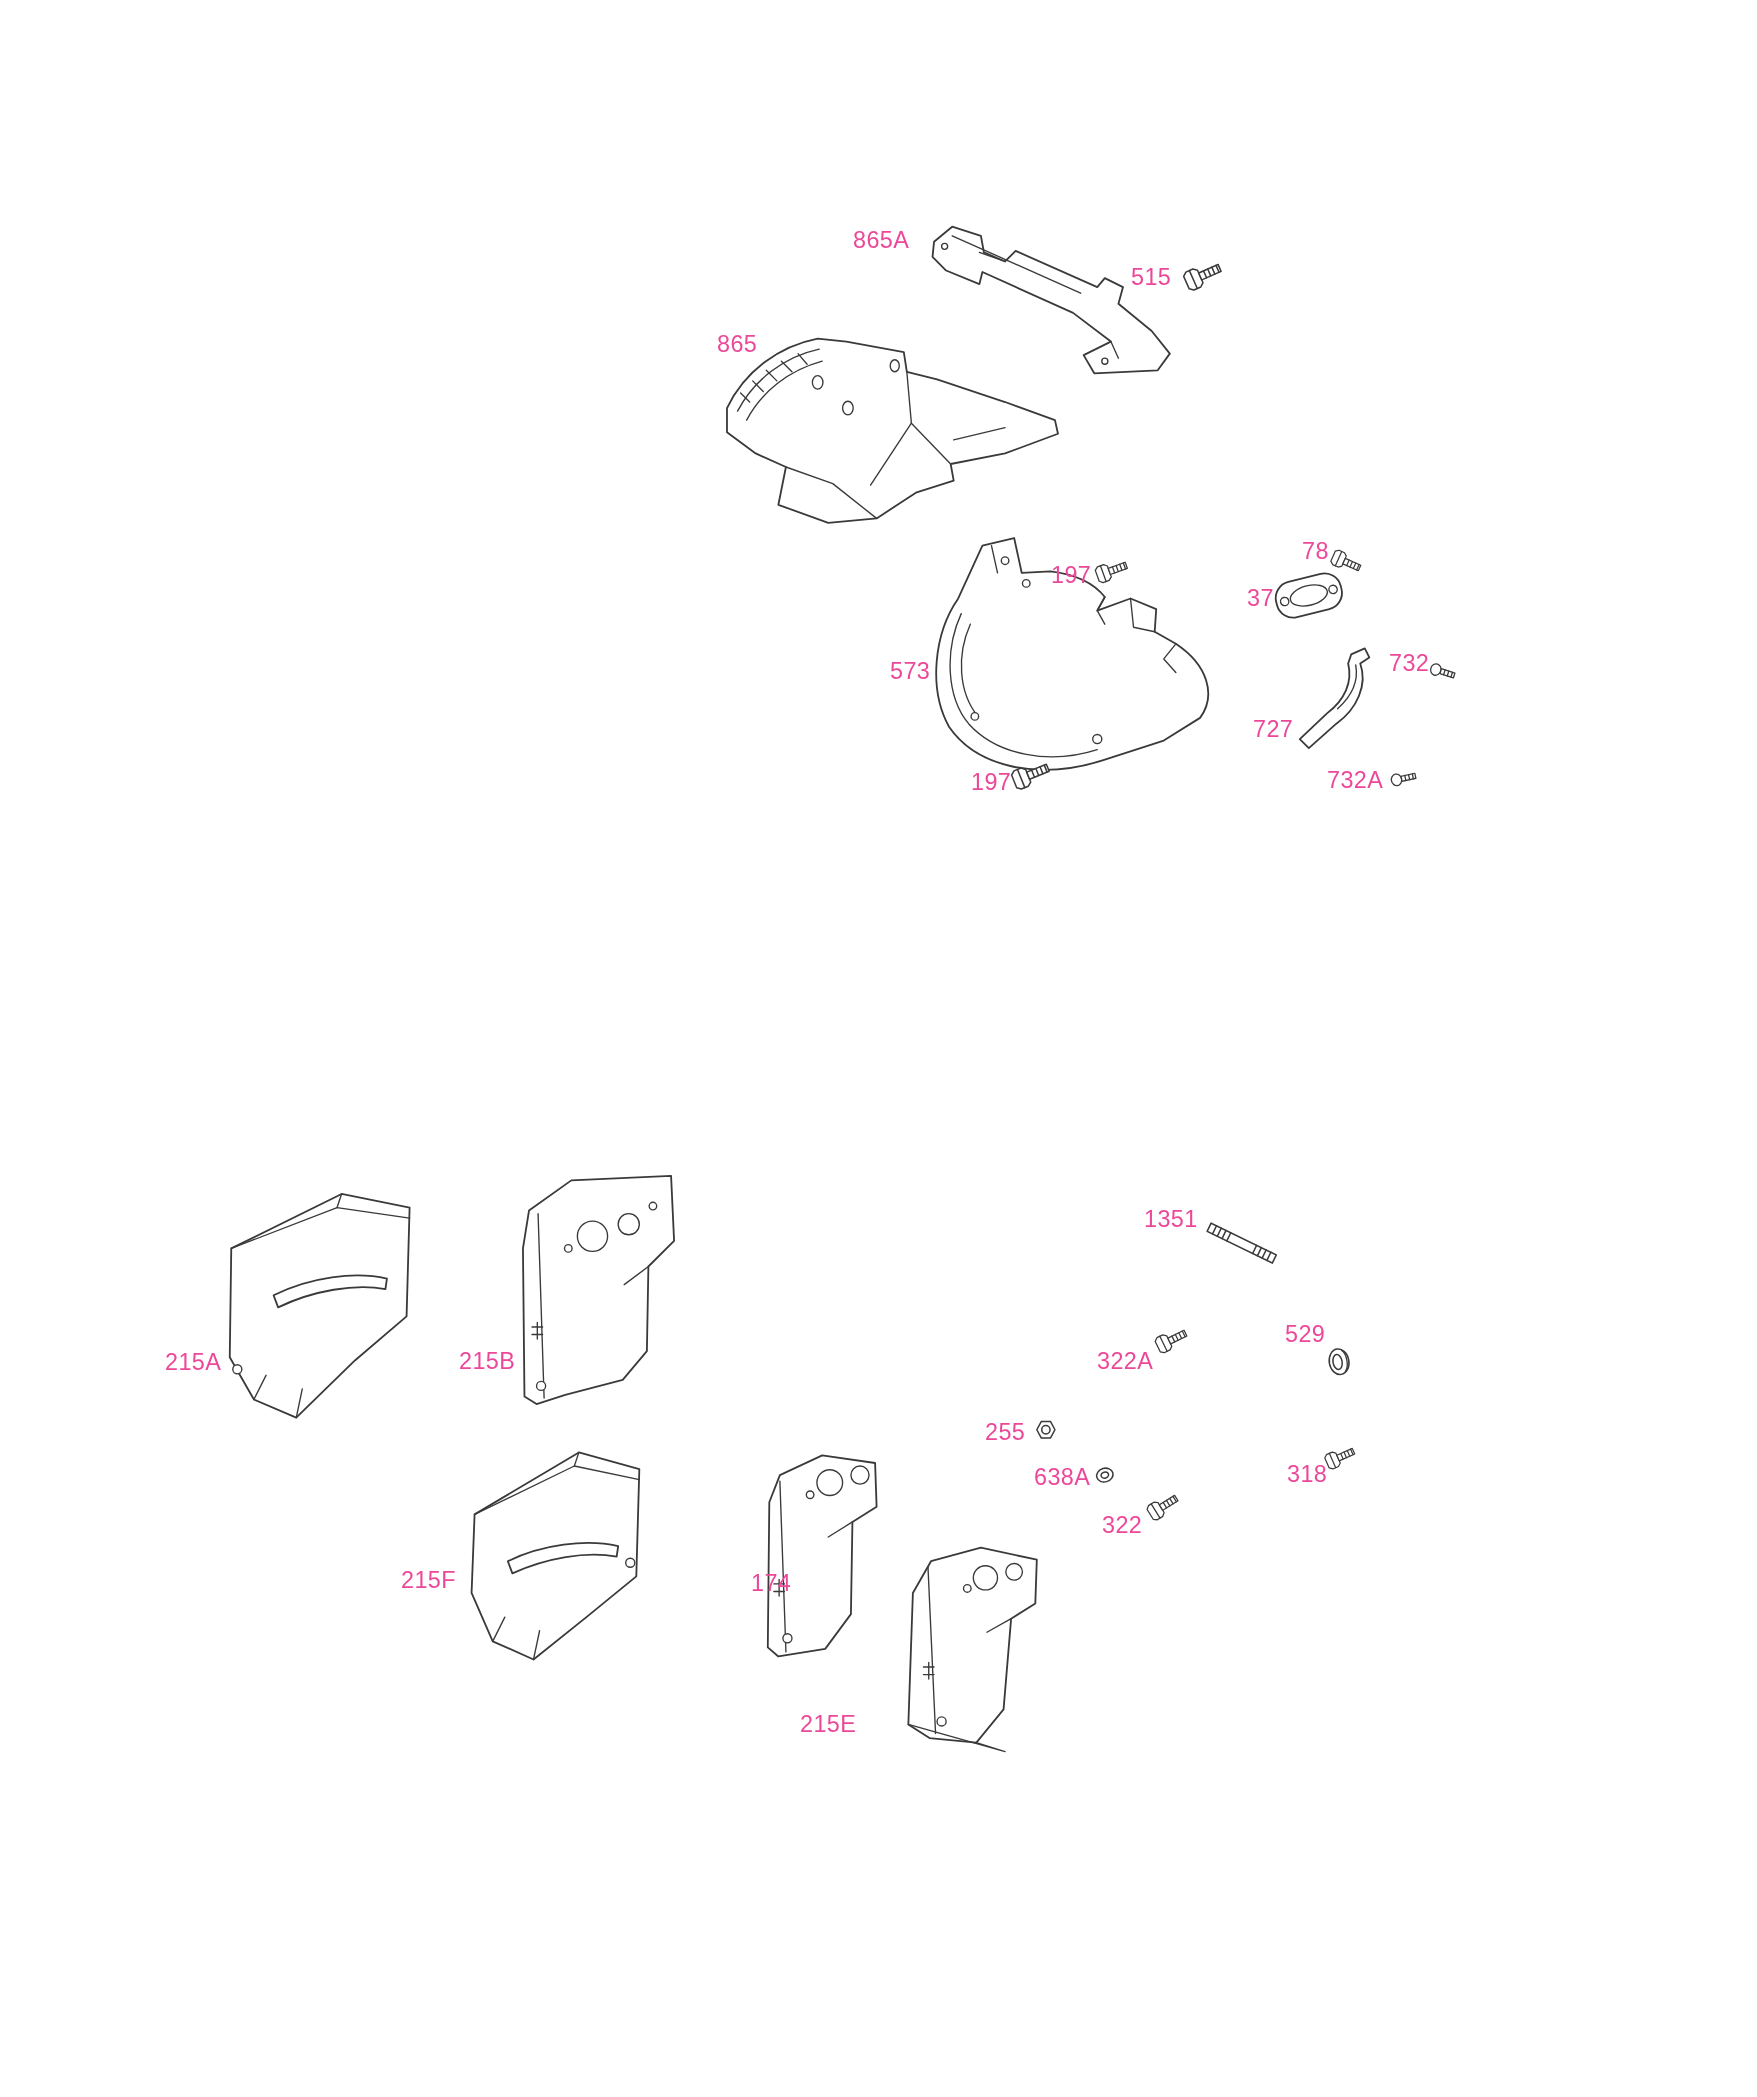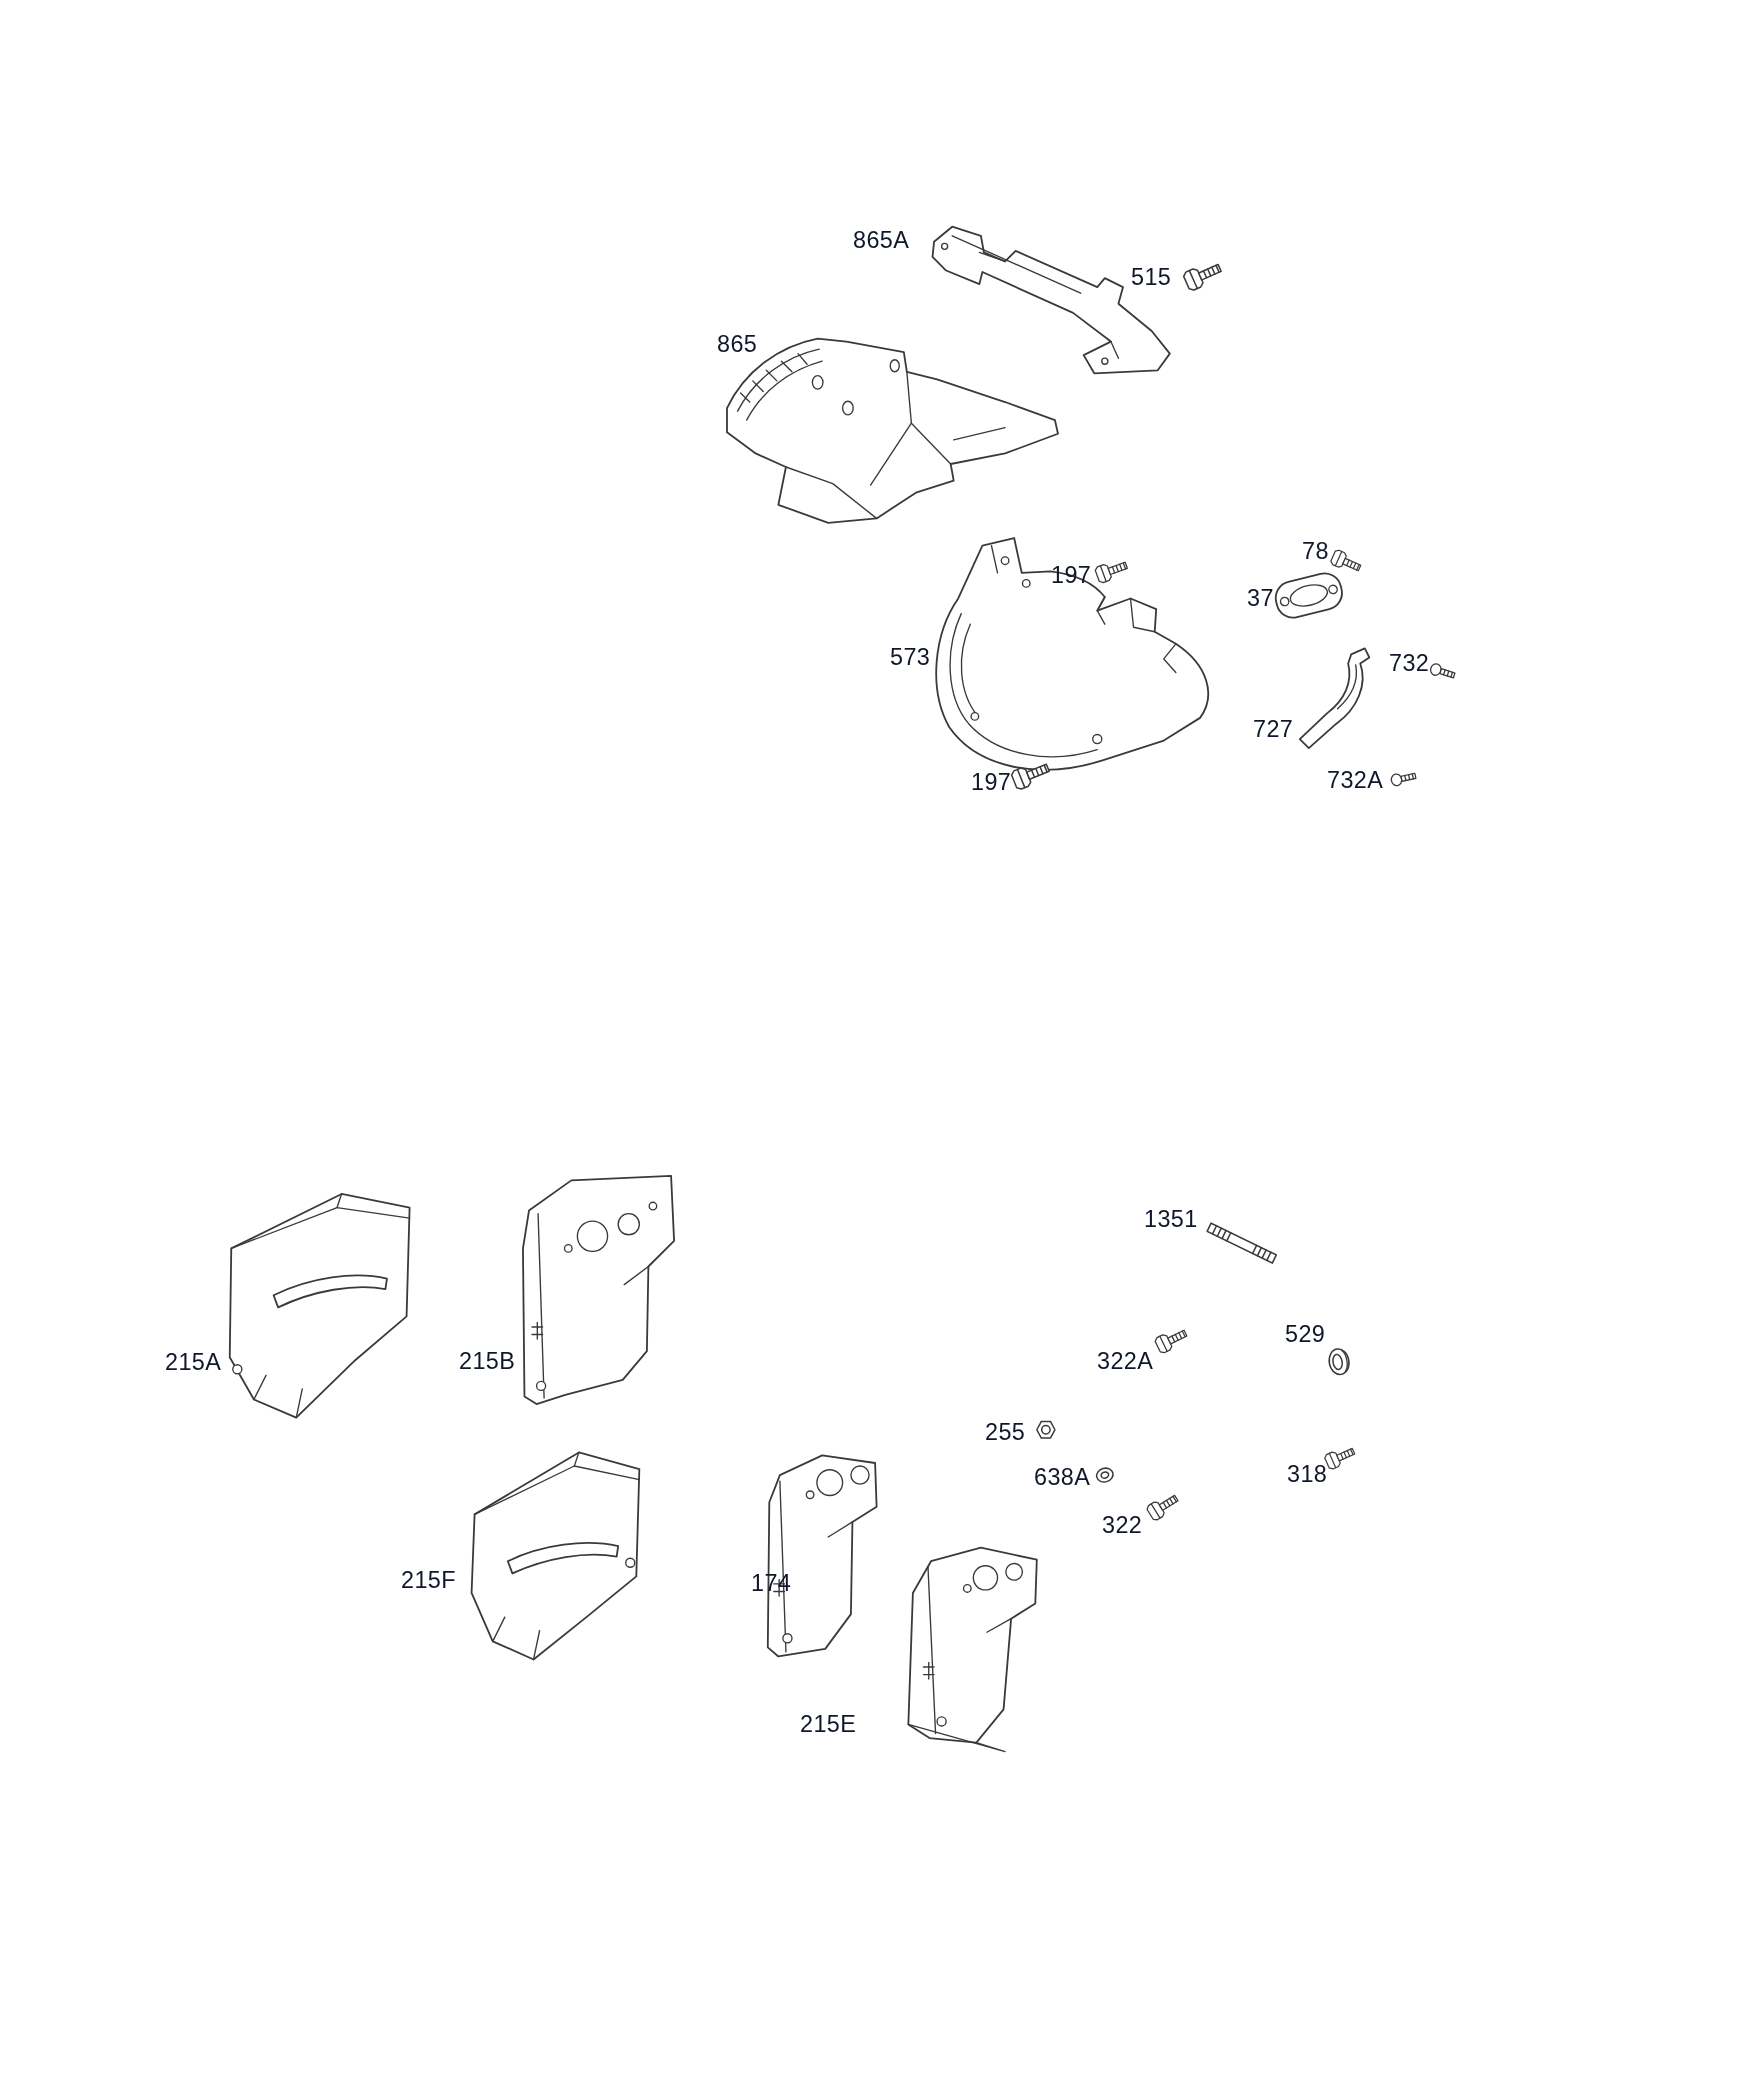--- a/index.html
+++ b/index.html
@@ -17,21 +17,21 @@
   }
   .diagram-svg {
     position: absolute;
     left: 0;
     top: 0;
   }
   .lbl {
     position: absolute;
     font-size: 23.4px;
     line-height: 1;
-    color: #0f172a;
+    color: #ec4899;
     white-space: nowrap;
     letter-spacing: 0.4px;
   }
   
   .part {
     fill: #ffffff;
     stroke: #3a3a3a;
     stroke-width: 2.4;
     stroke-linejoin: round;
     stroke-linecap: round;
@@ -253,21 +253,21 @@
     </g>
 
   </svg>
 
   <div class="lbl" style="left:853px; top:229px">865A</div>
   <div class="lbl" style="left:1131px; top:266px">515</div>
   <div class="lbl" style="left:717px;  top:333px">865</div>
   <div class="lbl" style="left:1051px; top:564px">197</div>
   <div class="lbl" style="left:1302px; top:540px">78</div>
   <div class="lbl" style="left:1247px; top:587px">37</div>
-  <div class="lbl" style="left:890px; top:646px">573</div>
+  <div class="lbl" style="left:890px; top:660px">573</div>
   <div class="lbl" style="left:1389px; top:652px">732</div>
   <div class="lbl" style="left:1253px; top:718px">727</div>
   <div class="lbl" style="left:1327px; top:769px">732A</div>
   <div class="lbl" style="left:971px; top:771px">197</div>
   <div class="lbl" style="left:1144px; top:1208px">1351</div>
   <div class="lbl" style="left:165px;  top:1351px">215A</div>
   <div class="lbl" style="left:459px;  top:1350px">215B</div>
   <div class="lbl" style="left:1097px; top:1350px">322A</div>
   <div class="lbl" style="left:1285px; top:1323px">529</div>
   <div class="lbl" style="left:985px; top:1421px">255</div>

